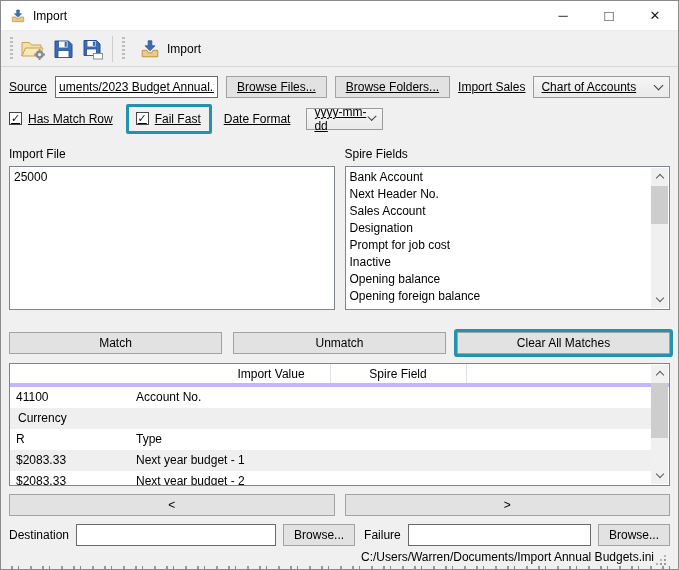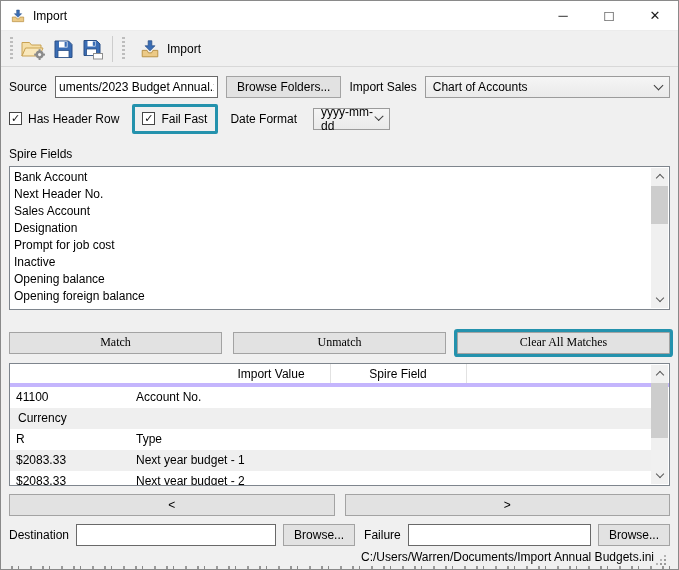--- a/index.html
+++ b/index.html
@@ -22,21 +22,21 @@
   .toolbar { height:36px; display:flex; align-items:center; background:#f0f0f0;
              border-bottom:1px solid #d8d8d8; padding-left:4px; flex-shrink:0; }
   .grip-v { width:3px; height:24px; margin:0 5px;
             background:repeating-linear-gradient(to bottom,#bdbdbd 0 2px,transparent 2px 4px); }
   .tb-btn { width:30px; height:28px; display:flex; align-items:center; justify-content:center; }
   .tb-sep { width:1px; height:26px; background:#cdcdcd; margin:0 4px; }
   .tb-import { display:flex; align-items:center; gap:6px; padding:0 9px; height:28px; }
 
   
   .content { padding:0 8px; flex:1; display:flex; flex-direction:column; min-height:0; }
-  .row { display:flex; align-items:center; }
+  .row { display:flex; align-items:center;text-decoration:underline; }
 
   .row-source { margin-top:9px; gap:8px; }
   .textbox { height:22px; border:1px solid #696969; background:#fff; padding:0 3px;
              font:inherit; overflow:hidden; white-space:nowrap; }
   .src-input { width:163px; }
   .btn { height:22px; background:#e2e2e2; border:1px solid #a3a3a3; font:inherit;
          padding:0 10px; white-space:nowrap; color:#000; }
   .combo { height:22px; border:1px solid #9b9b9b; background:linear-gradient(#f5f5f5,#eaeaea);
            display:flex; align-items:center; padding:0 7px; }
   .combo-type { flex:1; min-width:0; }
@@ -64,21 +64,21 @@
 
   .scrollbar { position:absolute; top:1px; right:1px; bottom:1px; width:17px; background:#f0f0f0;
                display:flex; flex-direction:column; }
   .sb-btn { height:17px; width:17px; display:flex; align-items:center; justify-content:center; }
   .sb-track { flex:1; position:relative; }
   .sb-thumb { position:absolute; top:1px; left:0; width:17px; background:#cdcdcd; }
   .chev-up { transform:rotate(-135deg); margin-top:3px; border-color:#5a5a5a; }
   .chev-dn { transform:rotate(45deg); margin-top:-2px; border-color:#5a5a5a; }
   .sb-btn .chev { width:6px; height:6px; border-width:1.4px; }
 
-  .actions { display:flex; gap:11px; margin-top:22px;font-family:Liberation Serif, serif; }
+  .actions { display:flex; gap:11px; margin-top:22px; }
   .actions .btn { flex:1; }
   .hl-btn { box-shadow:0 0 0 3px var(--hl,#2492ad); border-radius:1px; }
 
   .table { margin-top:9px; height:131px; background:#fff; border:1px solid #7e858d;
            position:relative; overflow:hidden; }
   .thead { display:flex; height:23px; border-bottom:4px solid #c4b5fd;justify-content:center; }
   .th { text-align:center; line-height:20px; }
   .th1 { width:118px; border-right:1px solid #e2e2e2; }
   .th2 { width:136px; border-right:1px solid #e2e2e2; }
   .tr { display:flex; height:21px; align-items:center; width:calc(100% - 18px); }
@@ -163,47 +163,54 @@
       </svg>
       <span>Import</span>
     </div>
   </div>
 
   <div class="content">
 
     <div class="row row-source">
       <span>Source</span>
       <input class="textbox src-input" value="uments/2023 Budget Annual.xlsx" style="">
+      <button class="btn">Browse Files...</button>
       <button class="btn">Browse Folders...</button>
       <span>Import Sales</span>
       <div class="combo combo-type">
         <span>Chart of Accounts</span>
         <span class="chev chev-right"></span>
       </div>
     </div>
 
     <div class="row row-options">
       <div class="check-item">
         <span class="checkbox">✓</span>
-        <span>Has Header Row</span>
+        <span>Has Match Row</span>
       </div>
       <div class="hl-box">
         <div class="check-item">
           <span class="checkbox">✓</span>
           <span>Fail Fast</span>
         </div>
       </div>
       <span class="lbl-gap">Date Format</span>
       <div class="combo combo-small">
         <span>yyyy-mm-dd</span>
         <span class="chev chev-right"></span>
       </div>
     </div>
 
     <div class="lists">
+      <div class="col">
+        <div class="col-head">Import File</div>
+        <div class="listbox">
+            <div class="list-item">25000</div>
+          </div>
+      </div>
       <div class="col">
         <div class="col-head">Spire Fields</div>
         <div class="listbox has-scroll">
           <div>
               <div class="list-item">Bank Account</div>
               <div class="list-item">Next Header No.</div>
               <div class="list-item">Sales Account</div>
               <div class="list-item">Designation</div>
               <div class="list-item">Prompt for job cost</div>
               <div class="list-item">Inactive</div>

